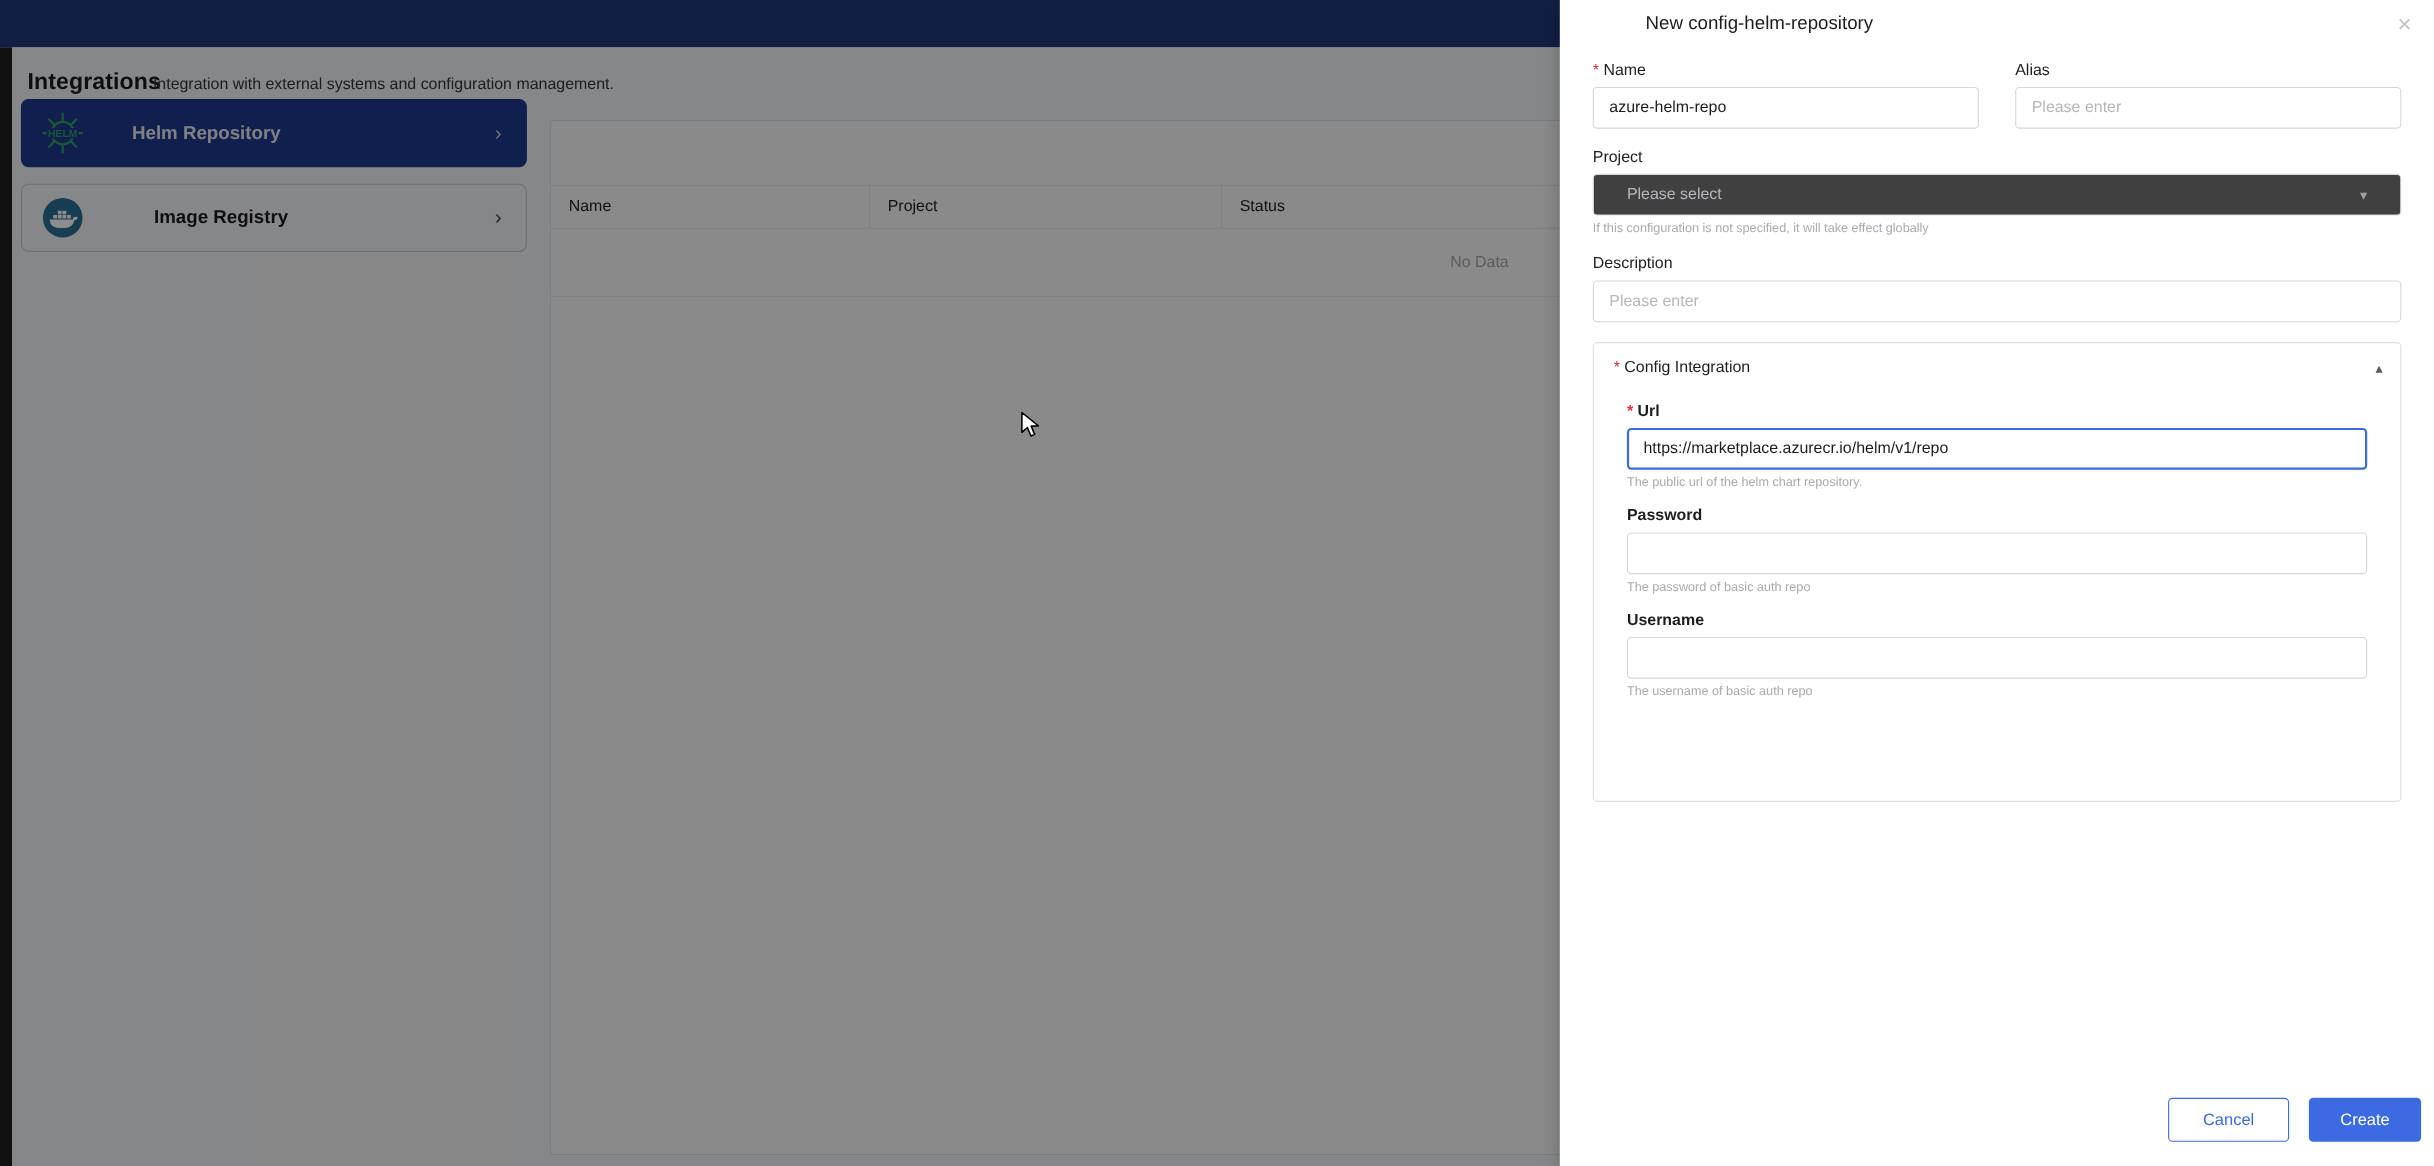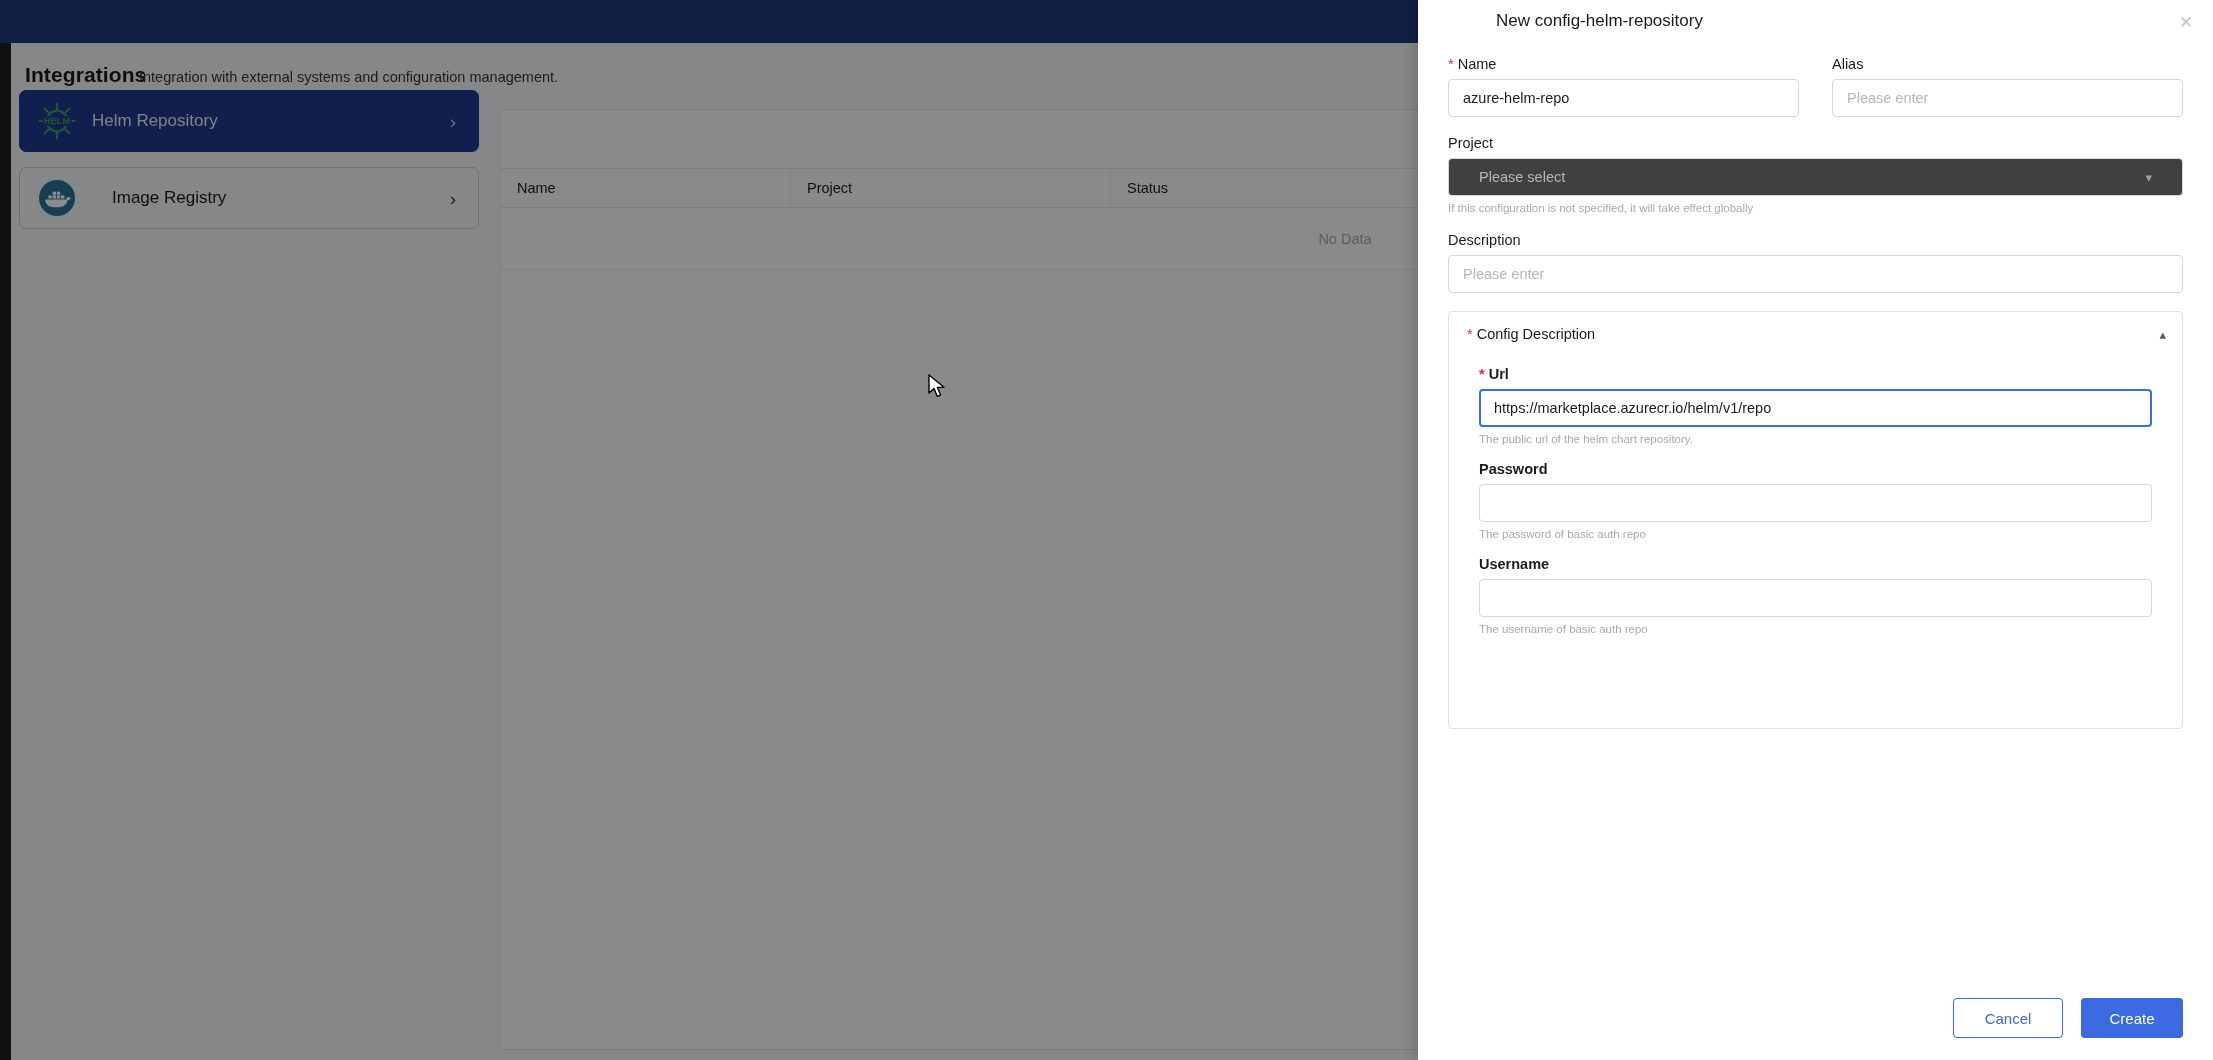--- a/index.html
+++ b/index.html
@@ -67,22 +67,23 @@
     border: 1px solid #c9cacd;
     gap: 20px;
   }
   .sel-icon {
     width: 46px; height: 46px;
     margin-left: 14px;
     display: flex; align-items: center; justify-content: center;
     flex: none;
   }
   .sel-label {
-    margin-left: 12px;
+    margin-left: 40px;
     font-size: 17px;
+    font-weight: bold;
   }
   .sel-card.active .sel-label { color: #e9ebf3; }
   .sel-card.plain  .sel-label { color: #1b1b1f; }
   .sel-chev {
     margin-left: auto; margin-right: 22px;
     font-size: 19px; line-height: 1;
   }
   .sel-card.active .sel-chev { color: #c6cde5; }
   .sel-card.plain  .sel-chev { color: #3a3a3e; }
 
@@ -150,21 +151,21 @@
     cursor: pointer;
   }
   #drawer-body {
     flex: 1 1 auto;
     padding: 12px 30px 0 30px;
     overflow: hidden;
   }
   #drawer-foot {
     flex: none; height: 84px;
     display: flex; align-items: center; justify-content: flex-end;
-    padding-right: 30px; gap: 18px;
+    padding-right: 12px; gap: 18px;
   }
 
   .row2 { display: flex; gap: 33px; }
   .fld { margin-bottom: 18px; }
   .fld.half { width: 364px; }
   .lbl {
     font-size: 14.5px; color: #1d1d21;
     margin-bottom: 7px; display: block;
     font-weight: normal;
   }
@@ -326,21 +327,21 @@
     </div>
 
     <div class="fld">
       <label class="lbl">Description</label>
       <input class="inp" placeholder="Please enter" style="">
     </div>
 
     <div id="cfg-panel">
       <div id="cfg-head">
         <span class="req">*</span>
-        <span>Config Description</span>
+        <span>Config Integration</span>
         <span class="chev-up">▴</span>
       </div>
 
       <div id="cfg-inner">
 
         <div class="cfg-fld">
           <label class="lbl strong"><span class="req">*</span><span>Url</span></label>
           <input class="inp focused" value="https://marketplace.azurecr.io/helm/v1/repo" style="">
           <div class="hint">The public url of the helm chart repository.</div>
         </div>

